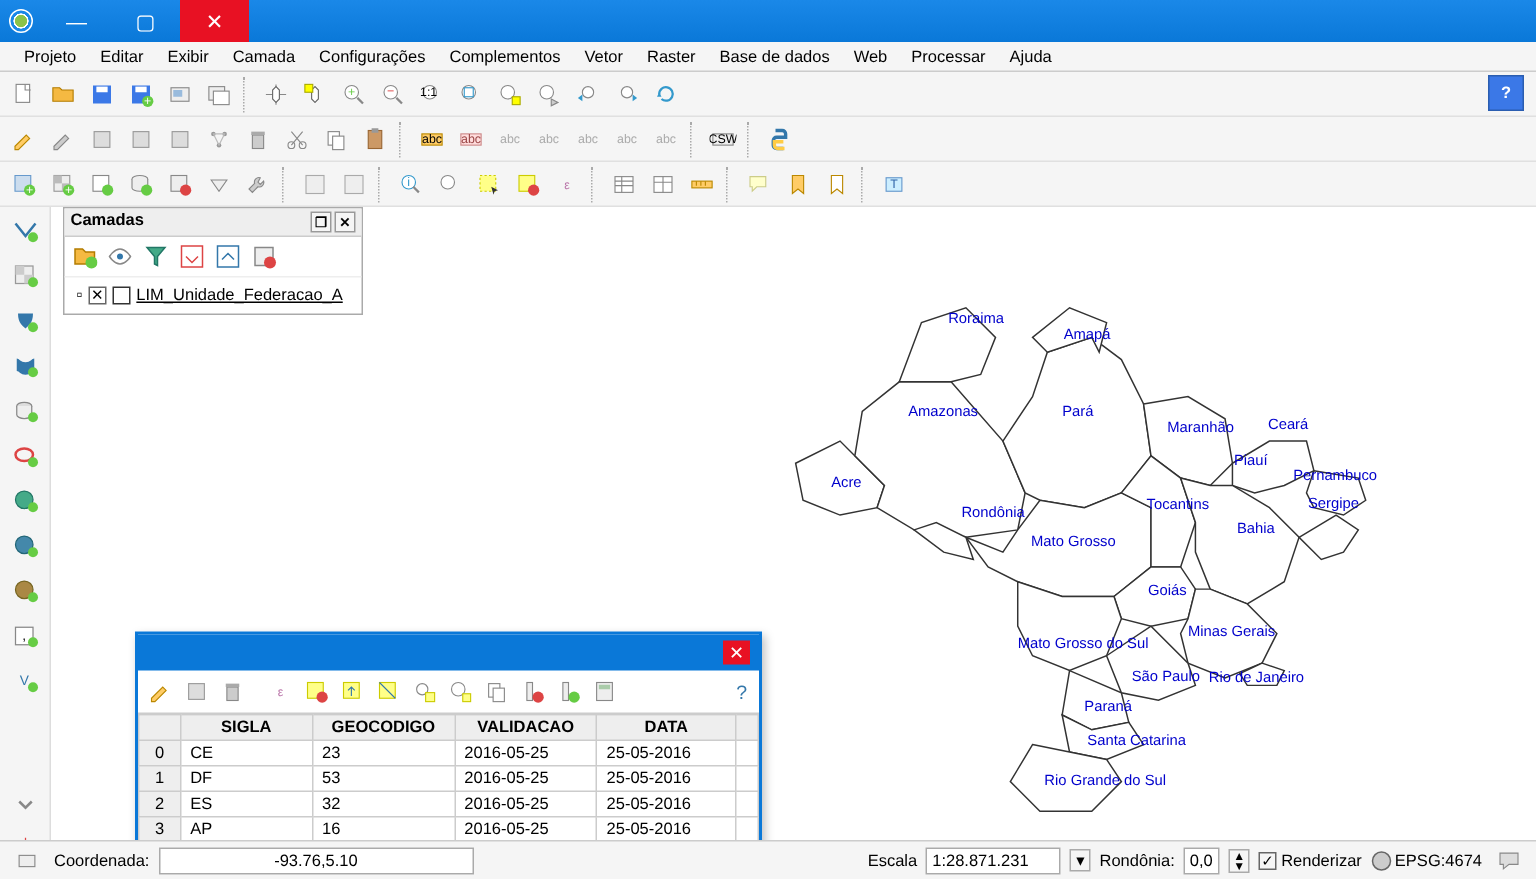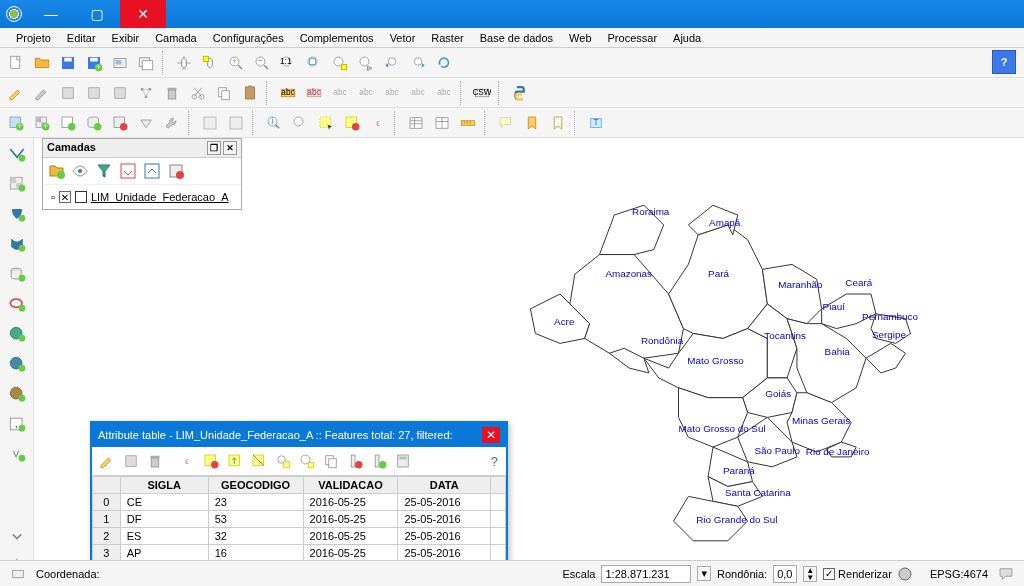--- a/index.html
+++ b/index.html
@@ -632,21 +632,20 @@
             <text x="779" y="418" class="maplabel">Rio de Janeiro</text>
             <text x="695" y="437" class="maplabel">Paraná</text>
             <text x="697" y="460" class="maplabel">Santa Catarina</text>
             <text x="668" y="487" class="maplabel">Rio Grande do Sul</text>
           </g>
       </svg>
     </div>
 
     <div class="attrwin">
       <div class="atitle">
-        <span>Attribute table - LIM_Unidade_Federacao_A :: Features total: 27, filtered:</span>
         <div class="x">✕</div>
       </div>
       <div class="attrtb">
         <div class="tbtn">
             <svg viewBox="0 0 24 24">
               <path d="M4 18l10-10 3 3-10 10H4z" fill="#fc6" stroke="#b80"></path>
             </svg>
           </div>
         <div class="tbtn">
             <svg viewBox="0 0 24 24">
@@ -791,32 +790,33 @@
   </div>
 </div>
 
 <div class="statusbar">
   <div class="tbtn">
       <svg viewBox="0 0 24 24">
         <rect x="5" y="7" width="14" height="10" fill="#eee" stroke="#888"></rect>
       </svg>
     </div>
   <span>Coordenada:</span>
+  <input class="coord" value="-93.76,5.10" style="">
   <span style="flex:1"></span>
   <span>Escala</span>
   <input class="scale" value="1:28.871.231" style="">
   <span style="border:1px solid #aaa;padding:0 3px">▾</span>
   <span>Rondônia:</span>
   <input class="rot" value="0,0" style="">
   <span style="border:1px solid #aaa;padding:0 2px;font-size:8px;line-height:7px">▲<br>▼</span>
   <label style="display:flex;align-items:center;gap:3px">
       <span class="chk">✓</span>
       <span>Renderizar</span>
     </label>
-  <span style="display:flex;align-items:center;gap:18px">
+  <span style="display:flex;align-items:center;gap:2px">
       <svg width="14" height="14">
         <circle cx="7" cy="7" r="6" fill="#ccc" stroke="#666"></circle>
       </svg>
       <span>EPSG:4674</span>
     </span>
   <div class="tbtn">
       <svg viewBox="0 0 24 24">
         <path d="M4 5h16v10H12l-5 4v-4H4z" fill="#ddd" stroke="#888"></path>
       </svg>
     </div>

